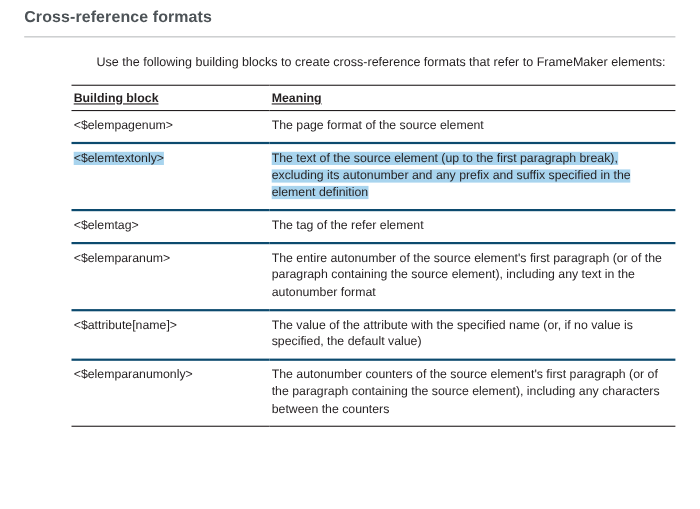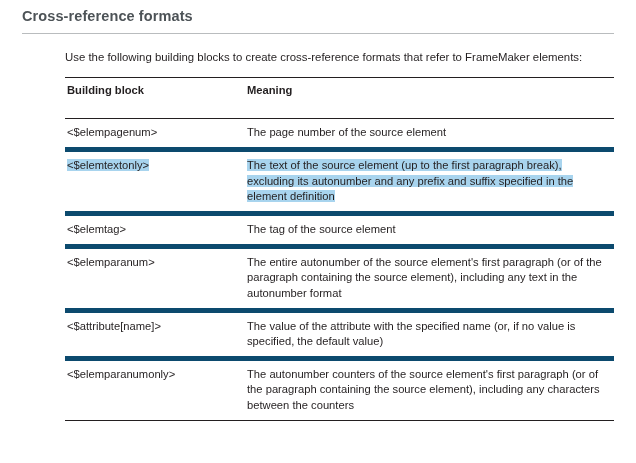--- a/index.html
+++ b/index.html
@@ -44,20 +44,21 @@
     letter-spacing: 0.1px;
   }
   .intro {
     position: absolute;
     left: 65px;
     top: 39px;
     width: 540px;
     font-size: 11.4px;
     line-height: 15.5px;
     color: #231f20;
+    text-align: right;
   }
   table.xref {
     position: absolute;
     left: 65px;
     top: 77px;
     width: 549px;
     border-collapse: collapse;
     font-size: 11.2px;
   }
   table.xref th,
@@ -66,24 +67,25 @@
     vertical-align: top;
     padding: 6px 4px 7px 2px;
     line-height: 15.2px;
     font-weight: normal;
   }
   table.xref thead th {
     font-weight: bold;
     border-top: 1.6px solid #231f20;
     border-bottom: 1.6px solid #231f20;
     padding-top: 5px;
-    padding-bottom: 20px;
+    padding-bottom: 2px;
+    text-decoration: underline;
   }
   table.xref tbody td {
-    border-bottom: 5px solid #0c4a6e;
+    border-bottom: 2px solid #0c4a6e;
   }
   table.xref tbody tr:last-child td {
     border-bottom: 1.4px solid #231f20;
   }
   col.c-block { width: 180px; }
   col.c-meaning { width: 369px; }
   td.block-cell {
     padding-right: 10px;
   }
   td.meaning-cell {
@@ -118,29 +120,29 @@
     </colgroup>
     <thead>
       <tr>
         <th>Building block</th>
         <th>Meaning</th>
       </tr>
     </thead>
     <tbody>
         <tr>
           <td class="block-cell">&lt;$elempagenum&gt;</td>
-          <td class="meaning-cell">The page number of the source element</td>
+          <td class="meaning-cell">The page format of the source element</td>
         </tr>
         <tr class="highlighted">
           <td class="block-cell"><span class="hl">&lt;$elemtextonly&gt;</span></td>
           <td class="meaning-cell"><span class="hl">The text of the source element (up to the first paragraph break), excluding its autonumber and any prefix and suffix specified in the element definition</span></td>
         </tr>
         <tr>
           <td class="block-cell">&lt;$elemtag&gt;</td>
-          <td class="meaning-cell">The tag of the source element</td>
+          <td class="meaning-cell">The tag of the refer element</td>
         </tr>
         <tr>
           <td class="block-cell">&lt;$elemparanum&gt;</td>
           <td class="meaning-cell">The entire autonumber of the source element's first paragraph (or of the paragraph containing the source element), including any text in the autonumber format</td>
         </tr>
         <tr>
           <td class="block-cell">&lt;$attribute[name]&gt;</td>
           <td class="meaning-cell">The value of the attribute with the specified name (or, if no value is specified, the default value)</td>
         </tr>
         <tr>

